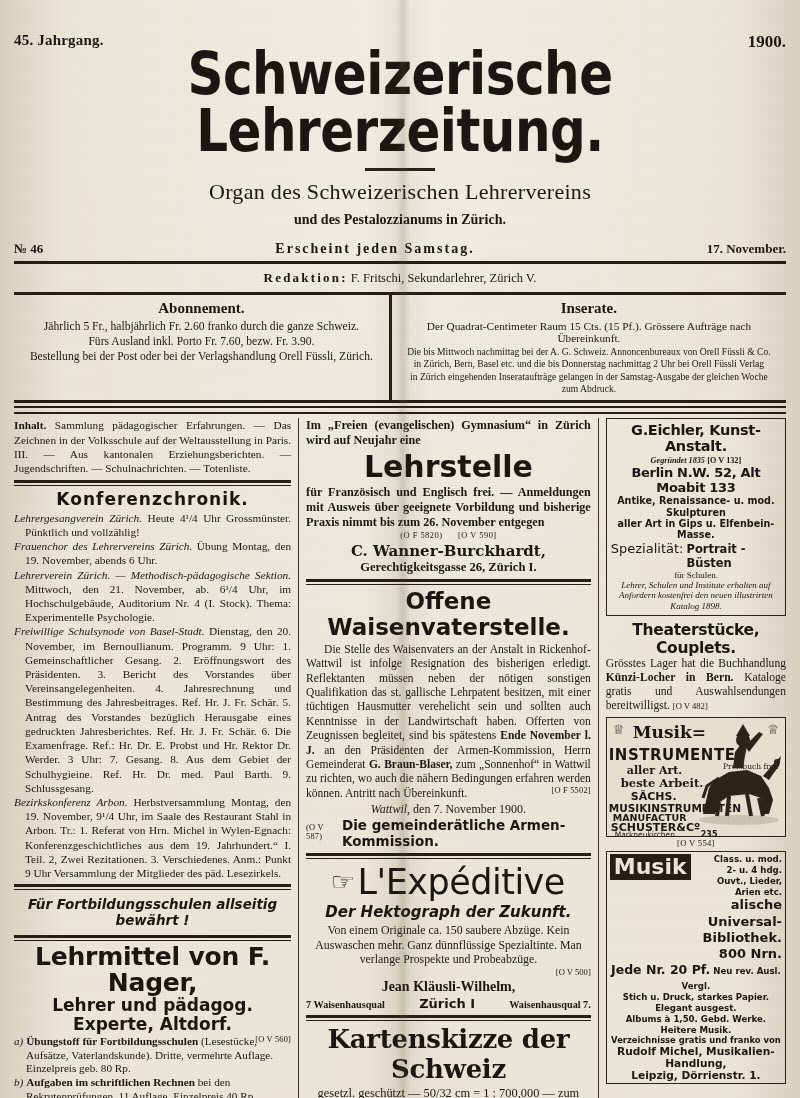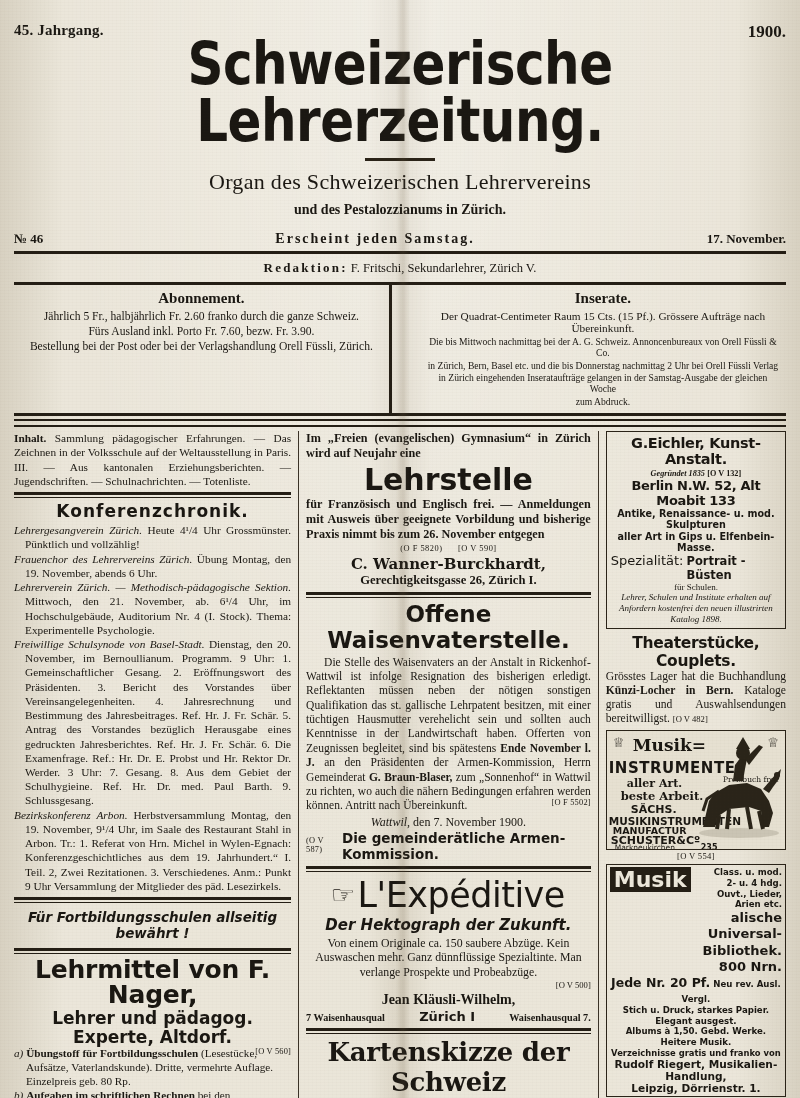--- a/index.html
+++ b/index.html
@@ -20,21 +20,21 @@
     box-sizing:border-box;
   }
   .grain{position:absolute;inset:0;pointer-events:none;opacity:.30;
     background-image:
       repeating-linear-gradient(0deg, rgba(90,78,55,.06) 0px, rgba(90,78,55,.06) 1px, rgba(0,0,0,0) 1px, rgba(0,0,0,0) 3px),
       repeating-linear-gradient(90deg, rgba(90,78,55,.05) 0px, rgba(90,78,55,.05) 1px, rgba(0,0,0,0) 1px, rgba(0,0,0,0) 4px);
   }
 
   
   .topline{display:flex;justify-content:space-between;align-items:flex-start;
-           padding-top:22px;font-weight:bold;}
+           padding-top:32px;font-weight:bold;}
   .topline .jg{font-size:15px;letter-spacing:.2px;}
   .topline .yr{font-size:17px;}
   .masthead{
     text-align:center;margin-top:2px;
     font-family:"DejaVu Sans",sans-serif;
     font-weight:bold;font-size:50px;line-height:.98;
     letter-spacing:-0.5px;
     transform:scaleY(1.18);transform-origin:50% 50%;
     margin-bottom:16px;
   }
@@ -45,21 +45,21 @@
              margin-top:13px;font-size:13px;font-weight:bold;}
   .issueline .mid{font-size:14px;letter-spacing:2px;flex:1;text-align:center;}
   .rule-thick{height:3px;background:#241e15;margin:4px 0 0;}
   .redaktion{text-align:center;font-size:12.5px;margin:6px 0 6px;}
   .redaktion b{letter-spacing:2.2px;font-size:13px;}
 
   
   .boxrow{display:flex;border-top:3px solid #241e15;border-bottom:3px solid #241e15;}
   .boxrow > div{padding:4px 6px 5px;}
   .abo{width:47%;border-right:3px solid #241e15;text-align:center;}
-  .ins{flex:1;text-align:center;margin-left:28px;}
+  .ins{flex:1;text-align:center;}
   .bx-title{font-weight:bold;font-size:15px;margin:1px 0 3px;}
   .abo p{margin:2px 0;font-size:11.6px;}
   .ins p.lead{margin:2px 0 2px;font-size:11.3px;}
   .ins p.small{margin:1px 0;font-size:9.6px;line-height:1.18;}
   .dbl-rule{height:4px;border-top:2px solid #241e15;border-bottom:2px solid #241e15;margin:3px 0 0;}
 
   
   .cols{display:flex;margin-top:4px;height:735px;}
   .col{position:relative;}
   .c1{width:292px;padding-right:7px;}
@@ -355,21 +355,21 @@
             <span class="big" style="display:block;">alische Universal-</span>
             <span class="big" style="display:block;">Bibliothek. 800 Nrn.</span>
           </span>
         </div>
         <div class="m2-c m2-l1">
           <span>Jede Nr. 20 Pf.</span><span style="font-size:8.6px;"> Neu rev. Ausl. Vergl.</span>
         </div>
         <div class="m2-c m2-l2">Stich u. Druck, starkes Papier. Elegant ausgest.</div>
         <div class="m2-c m2-l2">Albums à 1,50. Gebd. Werke. Heitere Musik.</div>
         <div class="m2-c m2-l3">Verzeichnisse gratis und franko von</div>
-        <div class="m2-c m2-l4">Rudolf Riegert, Musikalien-Handlung,</div>
+        <div class="m2-c m2-l4">Rudolf Michel, Musikalien-Handlung,</div>
         <div class="m2-c m2-l4">Leipzig, Dörrienstr. 1.</div>
       </div>
 
     </div>
   </div>
 
   <div class="fold"></div>
   <div class="grain"></div>
 </div>
 

